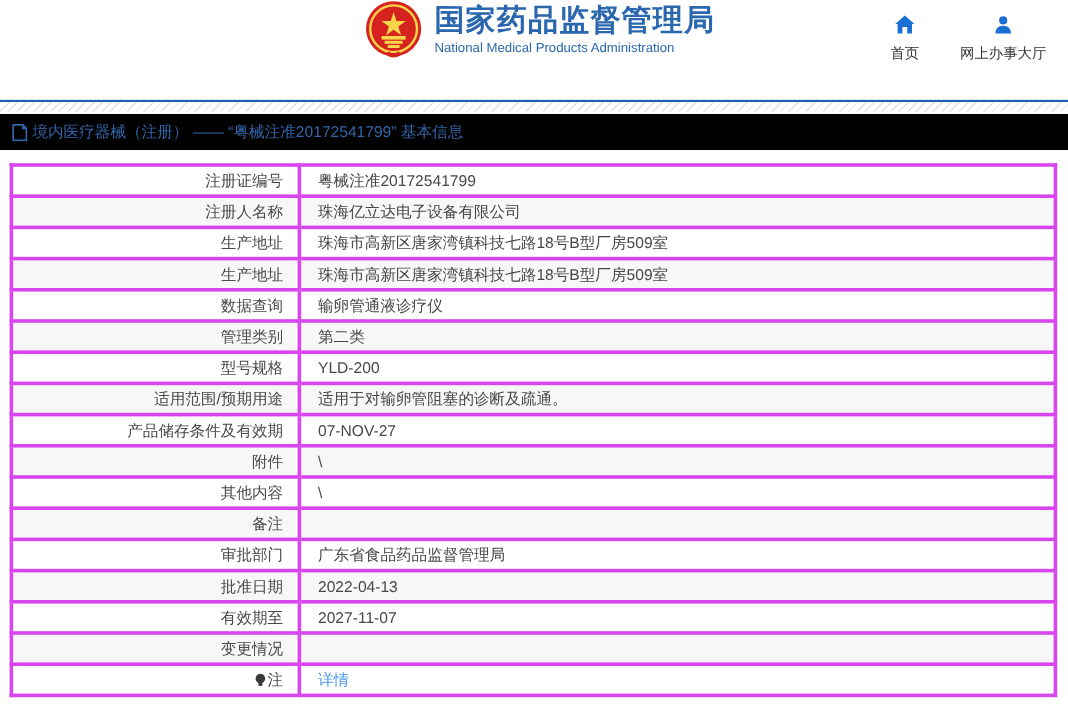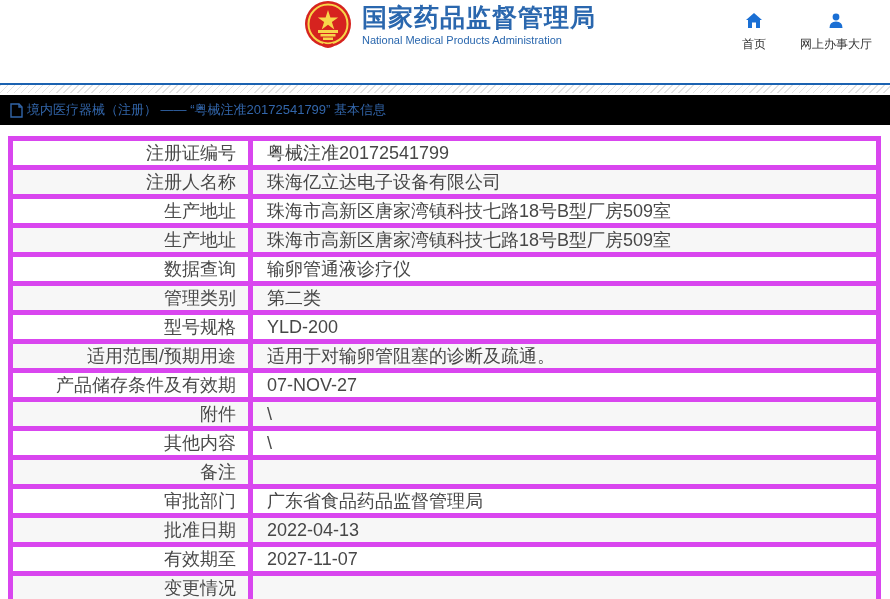--- a/index.html
+++ b/index.html
@@ -28,21 +28,21 @@
 
   
   .breadcrumb-bar { margin-top:2px; height:30px; background:#000000;
     display:flex; align-items:center; padding-left:10px; }
   .bc-icon { width:13px; height:15px; margin-right:4px; flex:0 0 auto; }
   .bc-text { font-size:13px; color:#3265a9; }
 
   
   .table-wrap { margin:11px 8px 0 8px; }
   table { width:873px; border-collapse:collapse; table-layout:fixed; }
-  td { height:26px; font-size:18px; color:#4a4a4a; border:5px solid #d946ef; padding:0 12px; }
+  td { height:26px; font-size:13px; color:#4a4a4a; border:3px solid #d946ef; padding:0 12px; }
   tr:nth-child(even) td { background:#f7f7f7; }
   tr:nth-child(odd) td { background:#ffffff; }
   td.label-cell { width:240px; text-align:right; color:#4a4a4a; }
   td.value-cell { text-align:left; color:#474747;padding-left:14px; }
   table { border:1px solid #bfbfbf; }
   a.detail-link { color:#4a9ae8; text-decoration:none; cursor:pointer; }
   .bulb-icon { display:inline-block; width:10px; height:12px; vertical-align:-2px; margin-right:1px; }
 </style>
 </head>
 <body>

